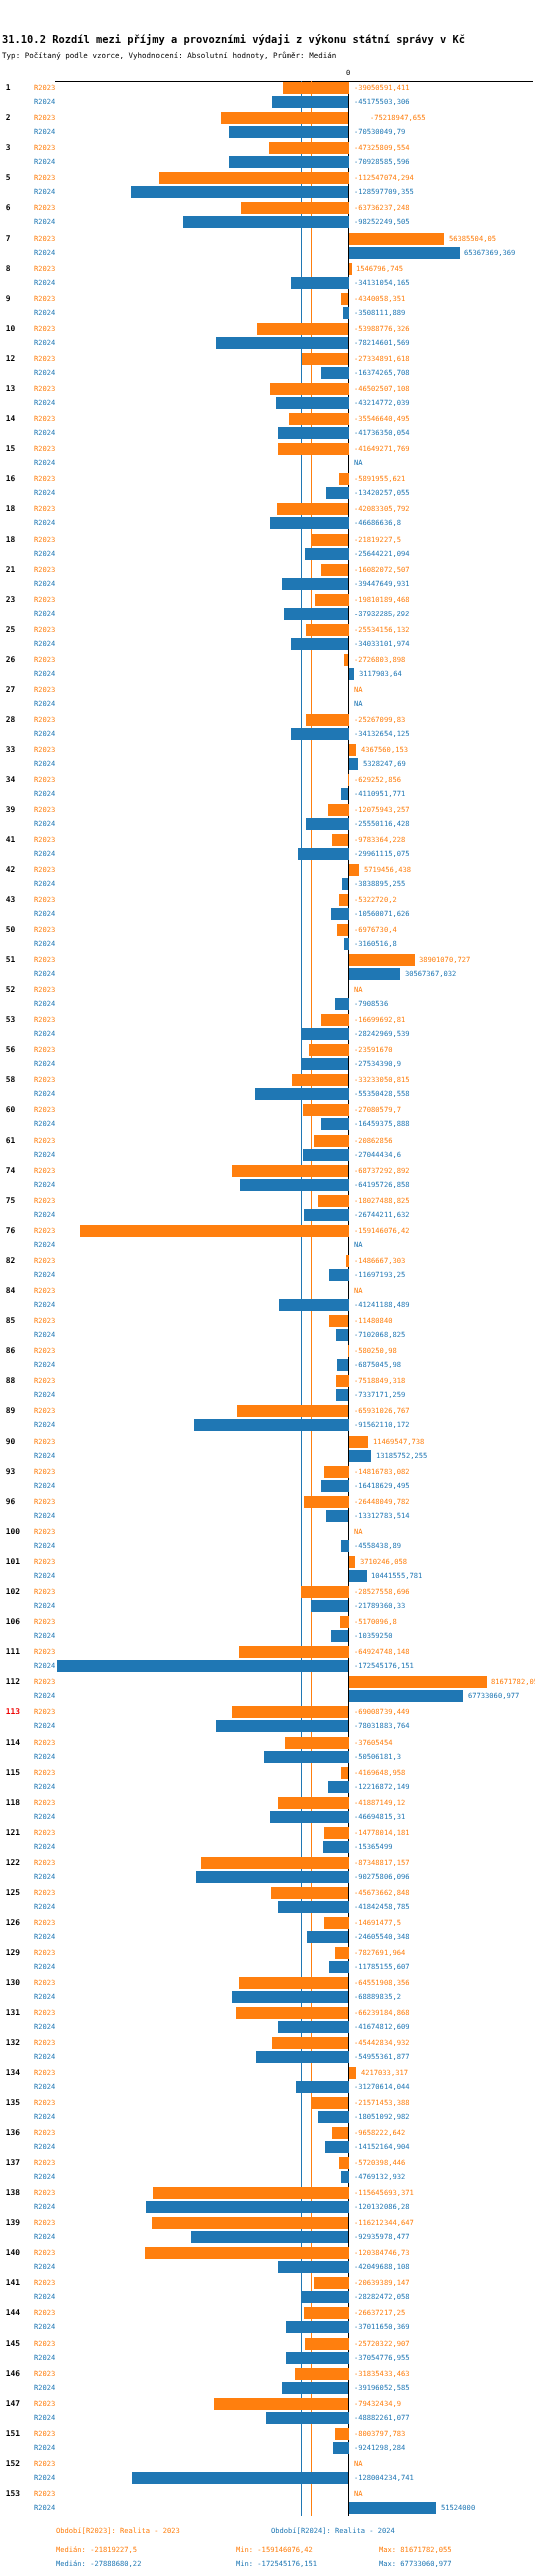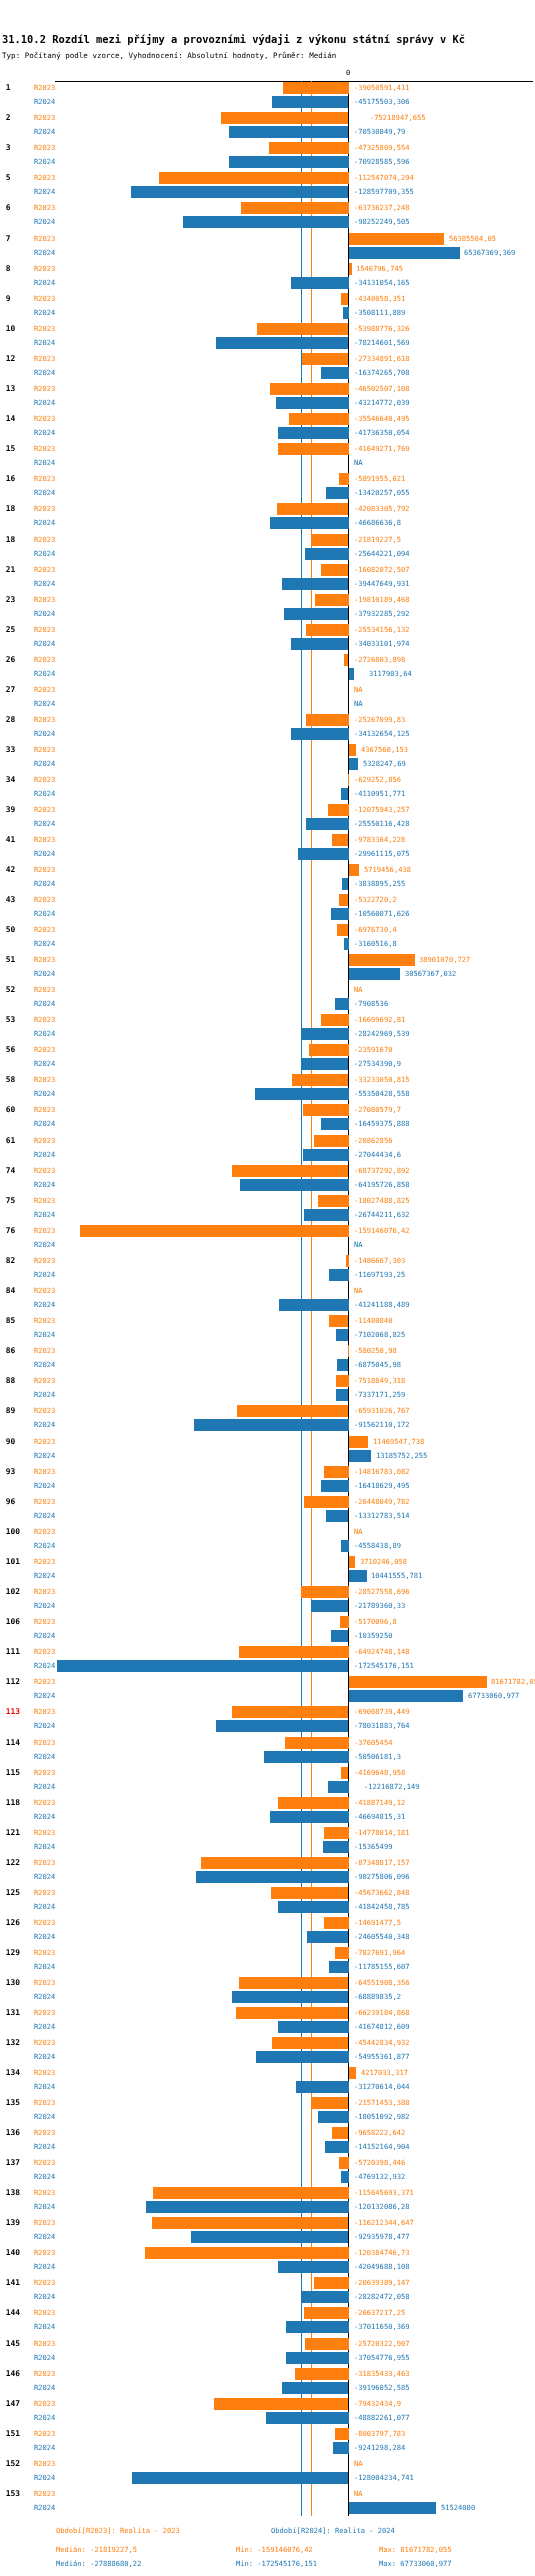--- a/index.html
+++ b/index.html
@@ -186,39 +186,39 @@
         <div class="bar" style="top: 13.6px; background: rgb(31, 119, 180); width: 66px; left: 282px;"></div>
         <div class="val" style="top: 13.6px; color: rgb(31, 119, 180); left: 354px;">-39447649,931</div>
       </div>
       <div class="row row" style="top: 594px; position: absolute;">
         <div class="rid">23</div>
         <div class="ser" style="top: 0px; color: rgb(255, 127, 14);">R2023</div>
         <div class="bar" style="top: 0px; background: rgb(255, 127, 14); width: 34px; left: 315px;"></div>
         <div class="val" style="top: 0px; color: rgb(255, 127, 14); left: 354px;">-19810189,468</div>
         <div class="ser" style="top: 13.6px; color: rgb(31, 119, 180);">R2024</div>
         <div class="bar" style="top: 13.6px; background: rgb(31, 119, 180); width: 64px; left: 284px;"></div>
-        <div class="val" style="top: 13.6px; color: rgb(31, 119, 180); left: 354px;">-37932285,292</div>
+        <div class="val" style="top: 13.6px; color: rgb(31, 119, 180); left: 354px; font-family: Liberation Mono, monospace;">-37932285,292</div>
       </div>
       <div class="row row" style="top: 624px; position: absolute;">
         <div class="rid">25</div>
         <div class="ser" style="top: 0px; color: rgb(255, 127, 14);">R2023</div>
         <div class="bar" style="top: 0px; background: rgb(255, 127, 14); width: 43px; left: 306px;"></div>
         <div class="val" style="top: 0px; color: rgb(255, 127, 14); left: 354px;">-25534156,132</div>
         <div class="ser" style="top: 13.6px; color: rgb(31, 119, 180);">R2024</div>
         <div class="bar" style="top: 13.6px; background: rgb(31, 119, 180); width: 57px; left: 291px;"></div>
         <div class="val" style="top: 13.6px; color: rgb(31, 119, 180); left: 354px;">-34033101,974</div>
       </div>
       <div class="row row" style="top: 654px; position: absolute;">
         <div class="rid">26</div>
         <div class="ser" style="top: 0px; color: rgb(255, 127, 14);">R2023</div>
         <div class="bar" style="top: 0px; background: rgb(255, 127, 14); width: 4.3px; left: 344px;"></div>
         <div class="val" style="top: 0px; color: rgb(255, 127, 14); left: 354px;">-2726803,898</div>
         <div class="ser" style="top: 13.6px; color: rgb(31, 119, 180);">R2024</div>
         <div class="bar" style="top: 13.6px; background: rgb(31, 119, 180); width: 5px; left: 349px;"></div>
-        <div class="val" style="top: 13.6px; color: rgb(31, 119, 180); left: 369px; text-align: center;">3117903,64</div>
+        <div class="val" style="top: 13.6px; color: rgb(31, 119, 180); left: 359px; text-align: center;">3117903,64</div>
       </div>
       <div class="row row" style="top: 684px; position: absolute;">
         <div class="rid">27</div>
         <div class="ser" style="top: 0px; color: rgb(255, 127, 14);">R2023</div>
         <div class="val" style="top: 0px; color: rgb(255, 127, 14); left: 354px;">NA</div>
         <div class="ser" style="top: 13.6px; color: rgb(31, 119, 180);">R2024</div>
         <div class="val" style="top: 13.6px; color: rgb(31, 119, 180); left: 354px;">NA</div>
       </div>
       <div class="row row" style="top: 714px; position: absolute; text-align: center;">
         <div class="rid">28</div>
@@ -531,21 +531,21 @@
         <div class="bar" style="top: 13.6px; background: rgb(31, 119, 180); width: 85px; left: 264px;"></div>
         <div class="val" style="top: 13.6px; color: rgb(31, 119, 180); left: 354px;">-50506181,3</div>
       </div>
       <div class="row row" style="top: 1767px; position: absolute;">
         <div class="rid">115</div>
         <div class="ser" style="top: 0px; color: rgb(255, 127, 14);">R2023</div>
         <div class="bar" style="top: 0px; background: rgb(255, 127, 14); width: 7.1px; left: 341px;"></div>
         <div class="val" style="top: 0px; color: rgb(255, 127, 14); left: 354px;">-4169648,958</div>
         <div class="ser" style="top: 13.6px; color: rgb(31, 119, 180);">R2024</div>
         <div class="bar" style="top: 13.6px; background: rgb(31, 119, 180); width: 21px; left: 328px;"></div>
-        <div class="val" style="top: 13.6px; color: rgb(31, 119, 180); left: 364px; text-align: right;">-12216872,149</div>
+        <div class="val" style="top: 13.6px; color: rgb(31, 119, 180); left: 354px; text-align: right;">-12216872,149</div>
       </div>
       <div class="row row" style="top: 1797px; position: absolute;">
         <div class="rid">118</div>
         <div class="ser" style="top: 0px; color: rgb(255, 127, 14);">R2023</div>
         <div class="bar" style="top: 0px; background: rgb(255, 127, 14); width: 71px; left: 278px;"></div>
         <div class="val" style="top: 0px; color: rgb(255, 127, 14); left: 354px;">-41887149,12</div>
         <div class="ser" style="top: 13.6px; color: rgb(31, 119, 180);">R2024</div>
         <div class="bar" style="top: 13.6px; background: rgb(31, 119, 180); width: 79px; left: 270px;"></div>
         <div class="val" style="top: 13.6px; color: rgb(31, 119, 180); left: 354px;">-46694815,31</div>
       </div>

